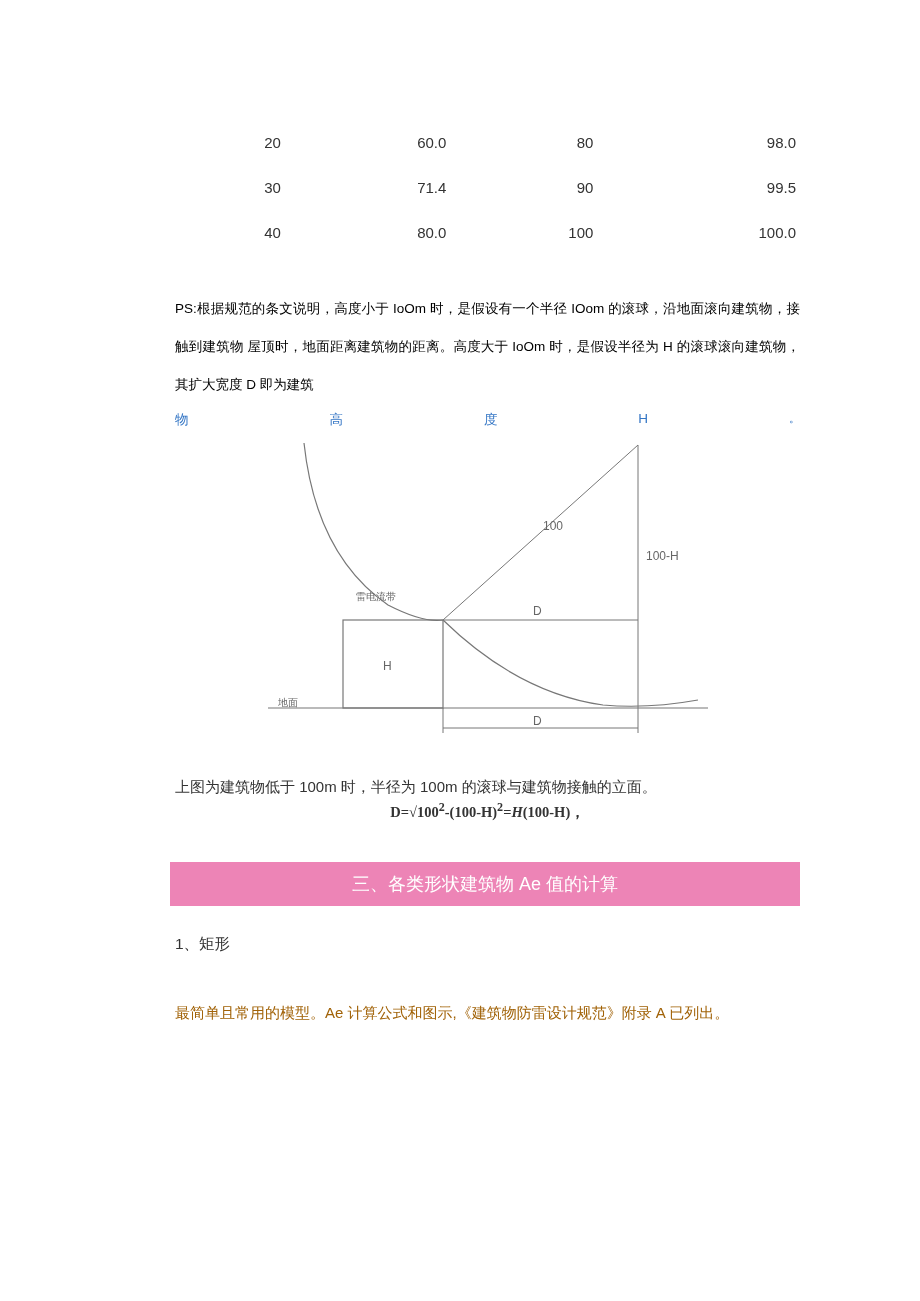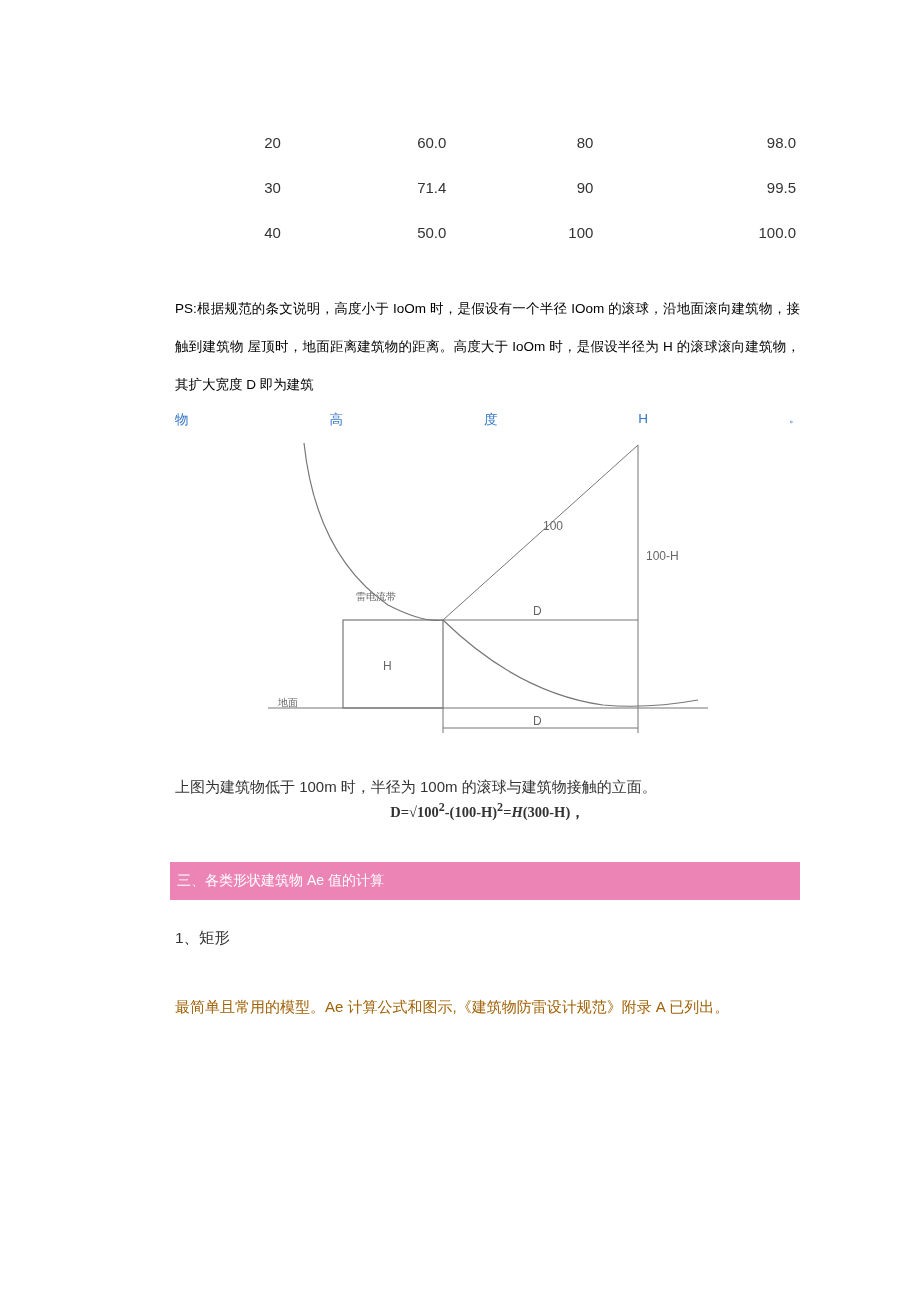--- a/index.html
+++ b/index.html
@@ -63,25 +63,26 @@
       text-align: center;
       font-size: 14.5px;
       font-weight: bold;
       color: #333;
       margin-bottom: 40px;
       font-family: "Times New Roman", serif;
     }
     .formula .italic { font-style: italic; }
     .section-header {
       background: #ed84b6;
-      padding: 10px 7px;
-      font-size: 14px;
+      padding: 10px 14px;
+      font-size: 18px;
       color: #fff;
       margin-bottom: 28px;
       margin-left: -5px;
+      text-align: center;
     }
     .subhead {
       font-size: 15.5px;
       color: #333;
       margin-bottom: 44px;
     }
     .body-text {
       font-size: 15px;
       color: #a16207;
       line-height: 1.9;
@@ -101,21 +102,21 @@
       <td>98.0</td>
     </tr>
     <tr>
       <td>30</td>
       <td>71.4</td>
       <td>90</td>
       <td>99.5</td>
     </tr>
     <tr>
       <td>40</td>
-      <td>50.0</td>
+      <td>80.0</td>
       <td>100</td>
       <td>100.0</td>
     </tr>
   </tbody>
     </table>
 
   <div class="note">
     <span>PS:根据规范的条文说明，高度小于 IoOm 时，是假设有一个半径 IOom 的滚球，沿地面滚向建筑物，接触到建筑物</span>
     <span>屋顶时，地面距离建筑物的距离。高度大于 IoOm 时，是假设半径为 H 的滚球滚向建筑物，其扩大宽度 D 即为建筑</span>
   </div>
@@ -154,21 +155,21 @@
       <text x="265" y="180" font-size="12" fill="#666">D</text>
       <text x="265" y="290" font-size="12" fill="#666">D</text>
       <text x="10" y="271" font-size="10" fill="#666">地面</text>
       <text x="88" y="165" font-size="10" fill="#666">雷电流带</text>
     </svg>
   </div>
 
   <div class="caption">上图为建筑物低于 100m 时，半径为 100m 的滚球与建筑物接触的立面。</div>
 
   <div class="formula">
-    <span>D=√100</span><sup>2</sup><span>-(100-H)</span><sup>2</sup><span>=</span><span class="italic">H</span><span>(300-H)</span><span>，</span>
+    <span>D=√100</span><sup>2</sup><span>-(100-H)</span><sup>2</sup><span>=</span><span class="italic">H</span><span>(100-H)</span><span>，</span>
   </div>
 
   <div class="section-header">三、各类形状建筑物 Ae 值的计算</div>
 
   <div class="subhead">1、矩形</div>
 
   <div class="body-text">最简单且常用的模型。Ae 计算公式和图示,《建筑物防雷设计规范》附录 A 已列出。</div>
 
 </div>
 

